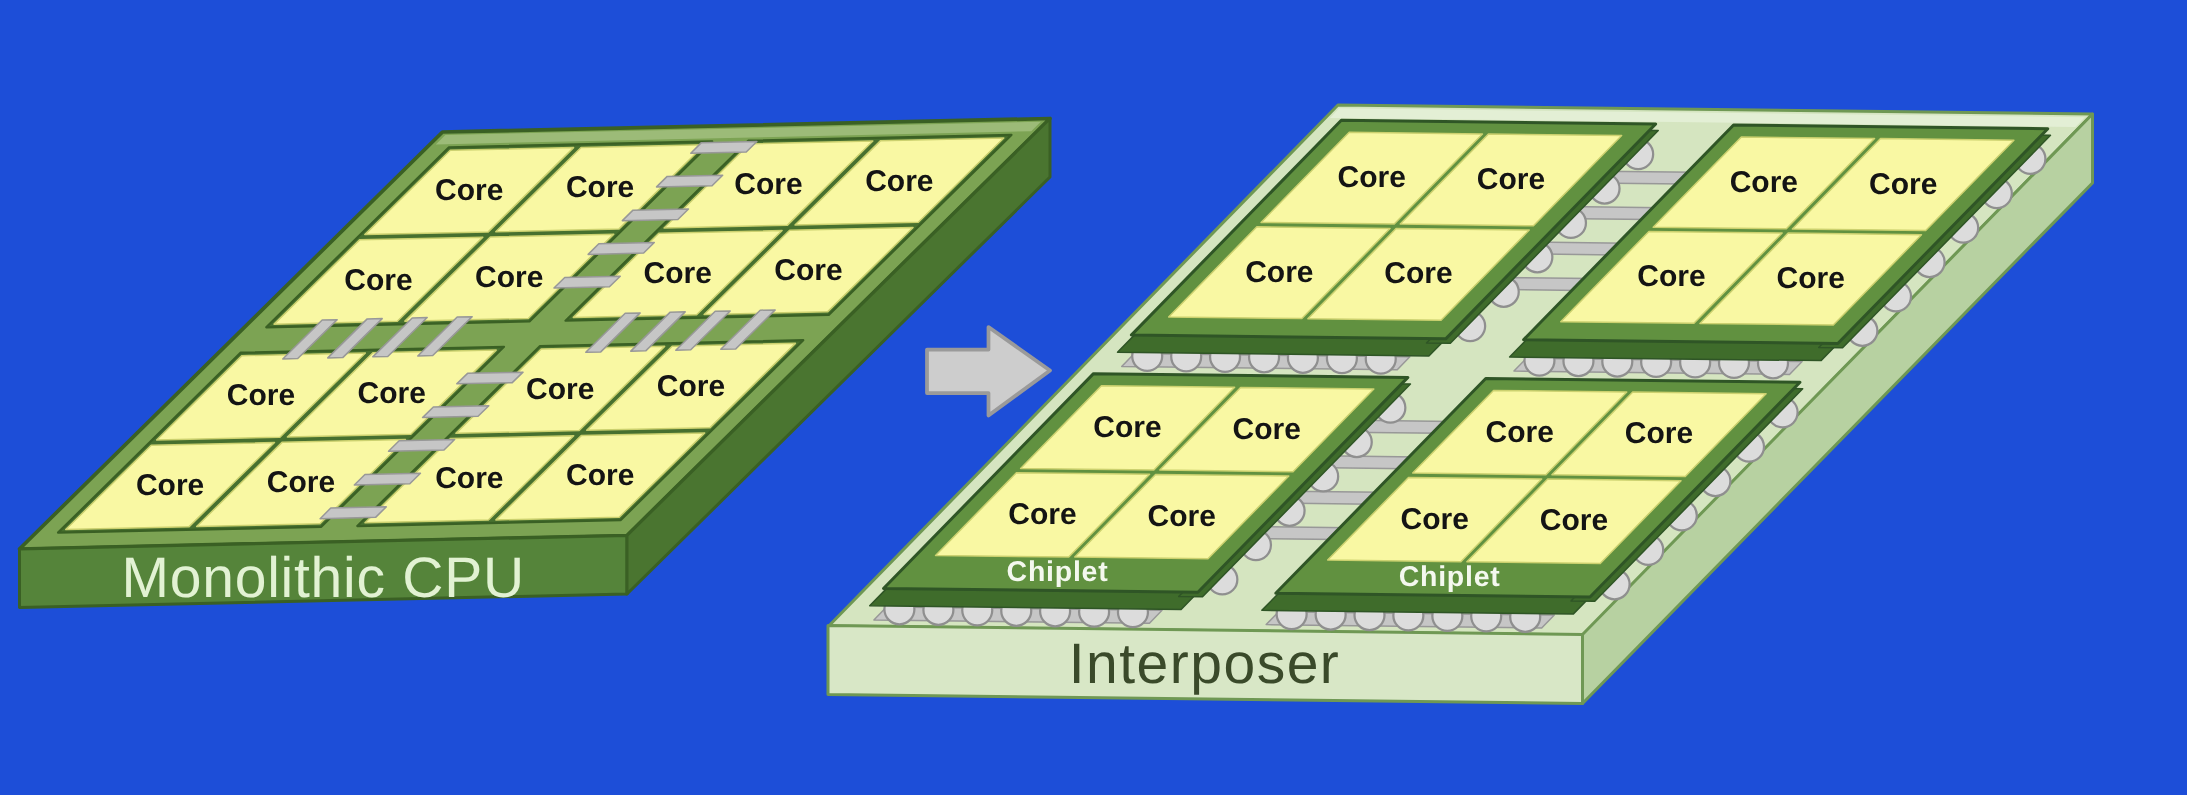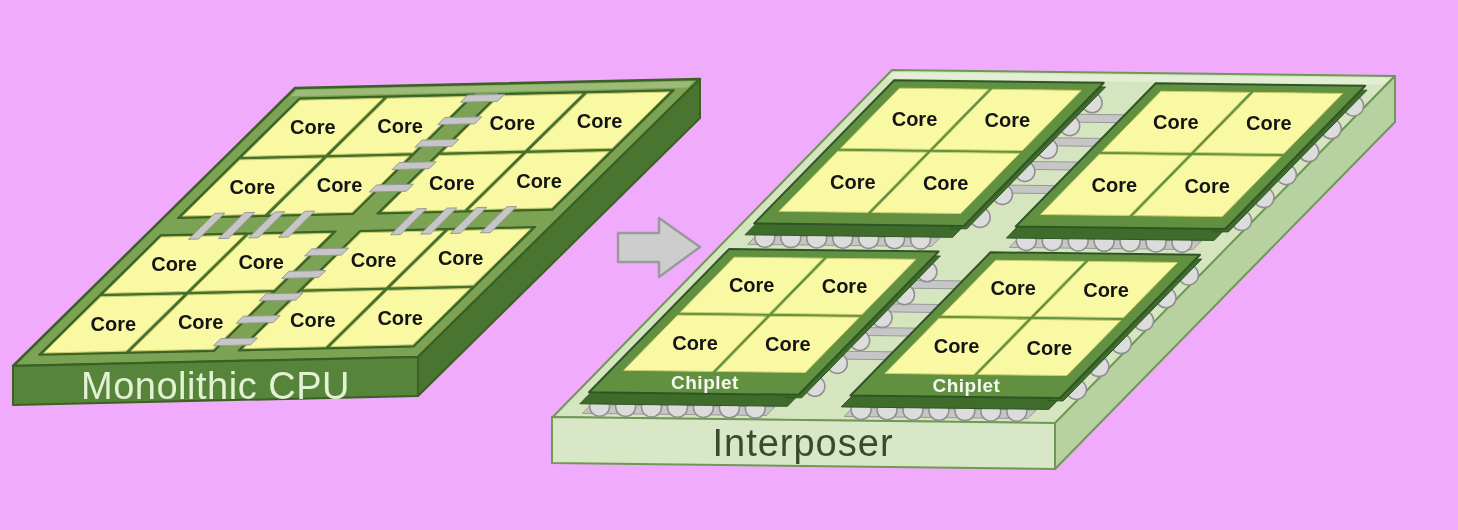--- a/index.html
+++ b/index.html
@@ -5,21 +5,21 @@
   html, body {
     margin: 0; padding: 0;
     background: #ffffff;
     font-family: "Liberation Sans", sans-serif;
   }
   .stage {
     position: relative;
     width: 1458px;
     height: 530px;
     overflow: hidden;
-    background: #f0abfc;
+    background: #1d4ed8;
   }
   svg text {
     font-family: "Liberation Sans", sans-serif;
     user-select: none;
   }
 </style>
 </head>
 <body>
 
 <div class="stage">

